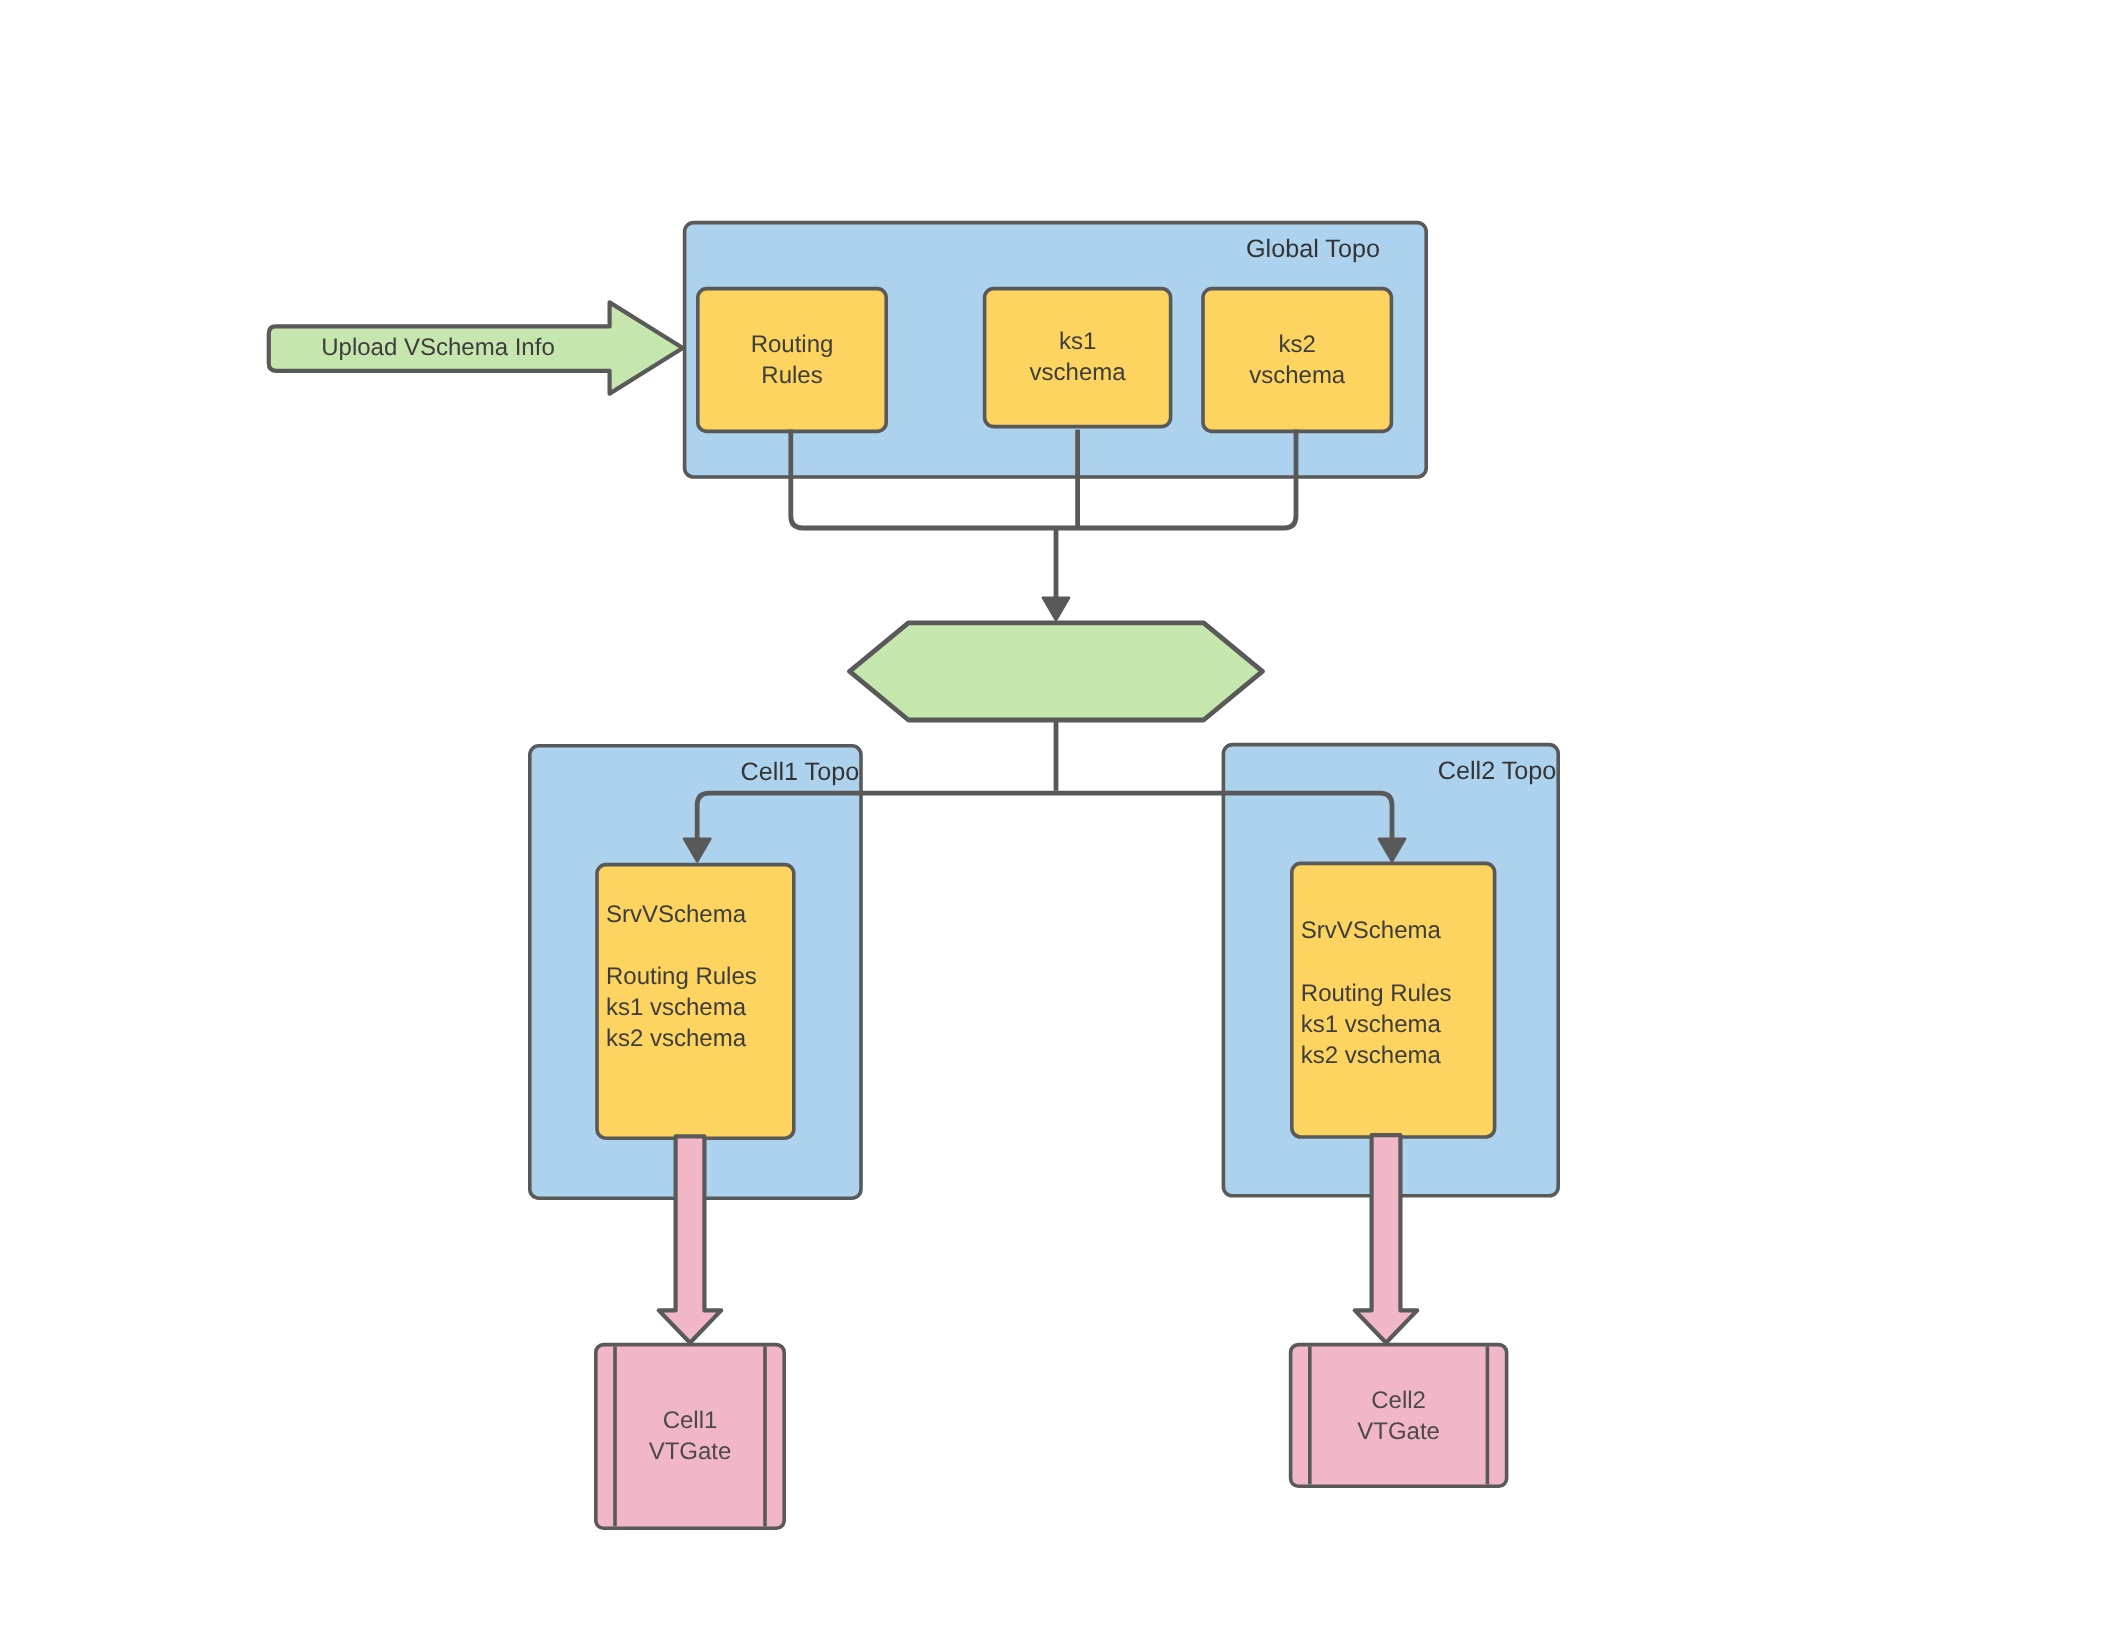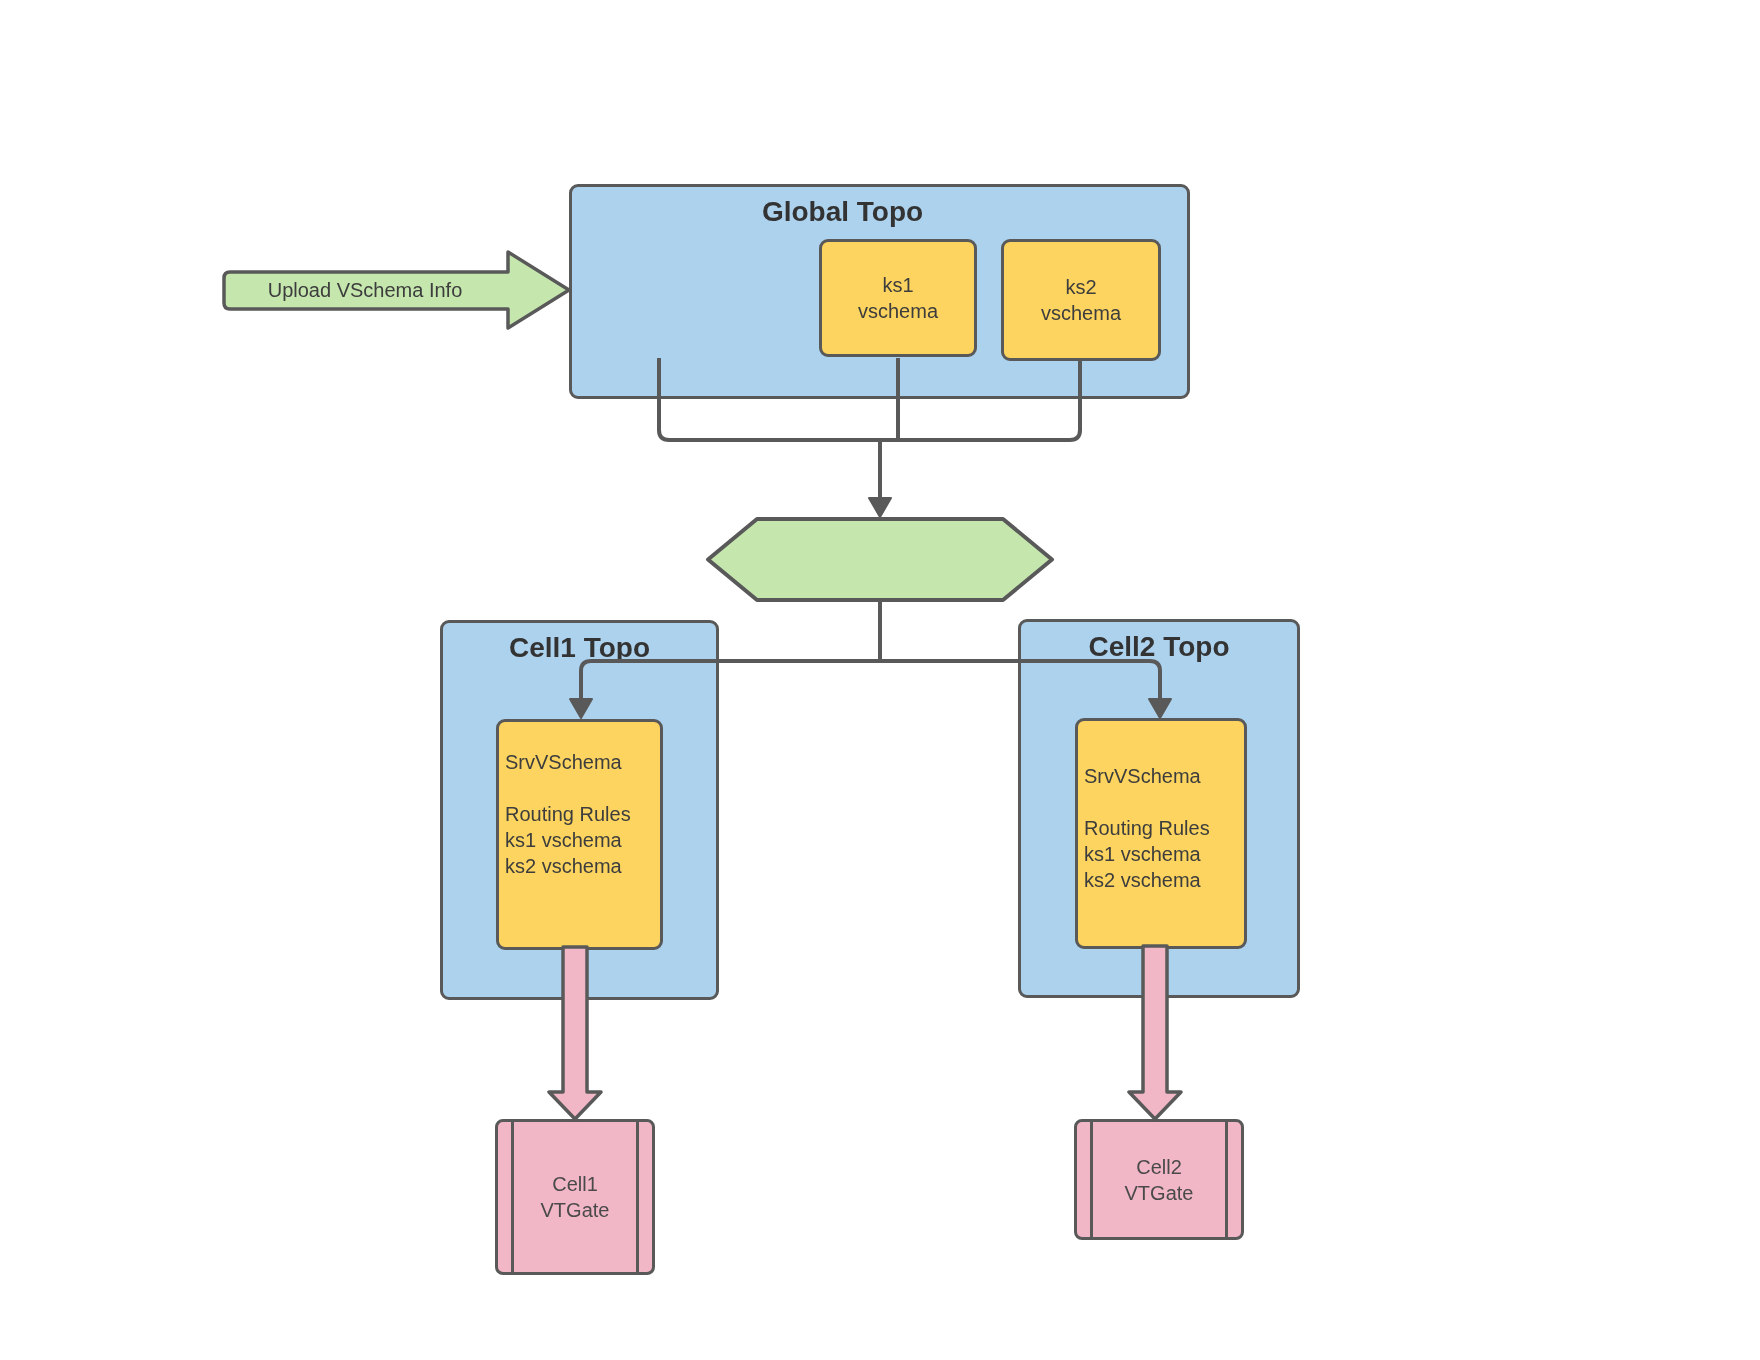--- a/index.html
+++ b/index.html
@@ -22,23 +22,23 @@
   }
   .node{position:absolute;box-sizing:border-box;}
   .container-box{
     background:var(--blue);
     border:3px solid var(--line);
     border-radius:9px;
   }
   .container-title{
     width:100%;
     margin-top:9px;
-    text-align:center;
-    font-weight:bold;
-    font-size:28px;
+    text-align:right;
+    font-weight:normal;
+    font-size:21px;
     color:var(--title);
     white-space:pre-line;
   }
   .title-nudge{position:relative;left:-37px;}
   .yellow-box{
     background:var(--yellow);
     border:3px solid var(--line);
     border-radius:9px;
   }
   .center-text{
@@ -87,20 +87,22 @@
 </style>
 </head>
 <body>
 
 <div class="canvas">
 
   <div class="node container-box" style="left:569px;top:184px;width:621px;height:215px;">
     <div class="container-title title-nudge">Global Topo</div>
   </div>
 
+  <div class="node yellow-box center-text" style="left:580px;top:239px;width:160px;height:122px;">Routing
+Rules</div>
   <div class="node yellow-box center-text" style="left:819px;top:239px;width:158px;height:118px;">ks1
 vschema</div>
   <div class="node yellow-box center-text" style="left:1001px;top:239px;width:160px;height:122px;">ks2
 vschema</div>
 
   <div class="node container-box" style="left:440px;top:620px;width:279px;height:380px;">
     <div class="container-title">Cell1 Topo</div>
   </div>
   <div class="node yellow-box left-text pad-c1" style="left:496px;top:719px;width:167px;height:231px;">SrvVSchema
 
@@ -116,21 +118,21 @@
 Routing Rules
 ks1 vschema
 ks2 vschema</div>
 
   <div class="node vtgate" style="left:495px;top:1119px;width:160px;height:156px;">
     <div class="vtgate-bar left"></div>
     <div class="vtgate-bar right"></div>
     <div class="vtgate-label">Cell1
 VTGate</div>
   </div>
-  <div class="node vtgate" style="left:1074px;top:1119px;width:170px;height:121px;">
+  <div class="node vtgate" style="left:1074px;top:1119px;width:183px;height:121px;">
     <div class="vtgate-bar left"></div>
     <div class="vtgate-bar right"></div>
     <div class="vtgate-label">Cell2
 VTGate</div>
   </div>
 
   <svg class="connector-layer" width="1760" height="1360" viewBox="0 0 1760 1360">
 
     <path d="M 659 358 L 659 430 Q 659 440 669 440 L 1070 440 Q 1080 440 1080 430 L 1080 358" fill="none" stroke="#595959" stroke-width="4"></path>
     <path d="M 898 358 L 898 440" fill="none" stroke="#595959" stroke-width="4"></path>

